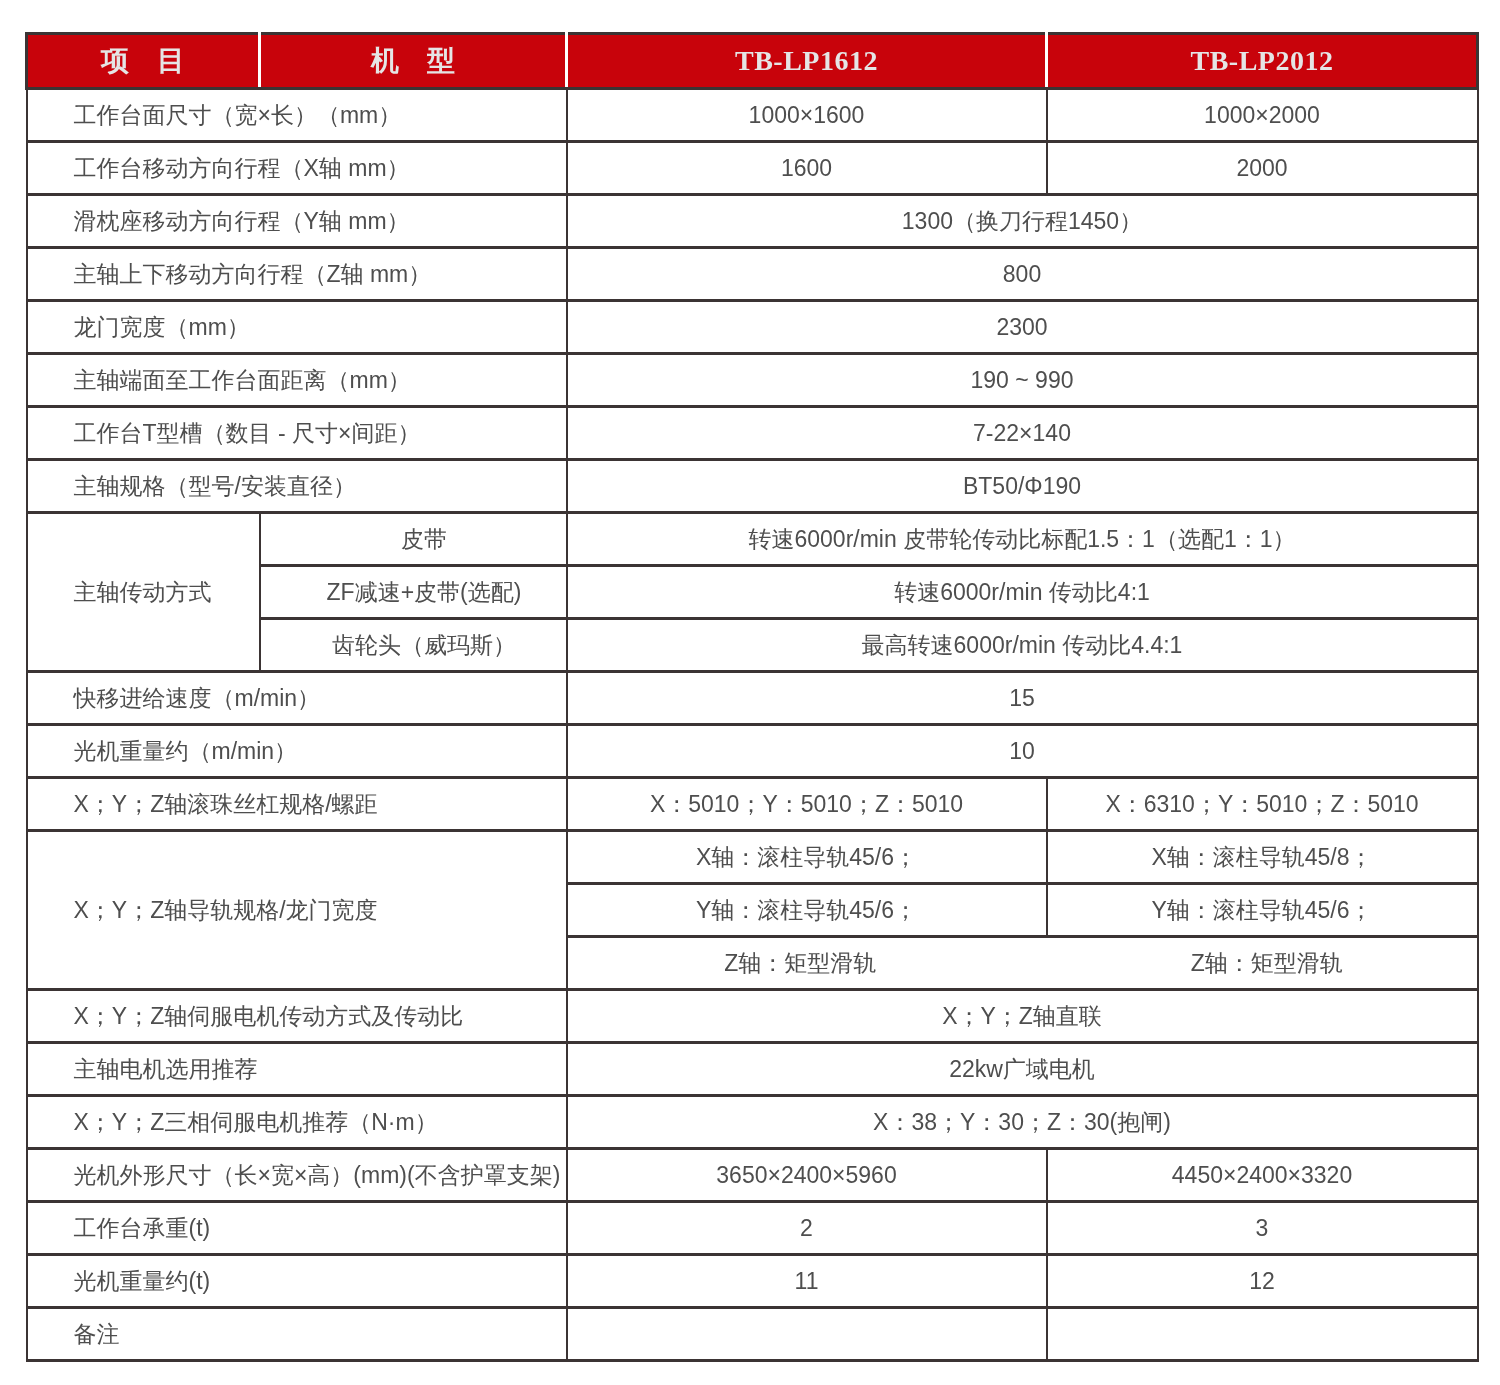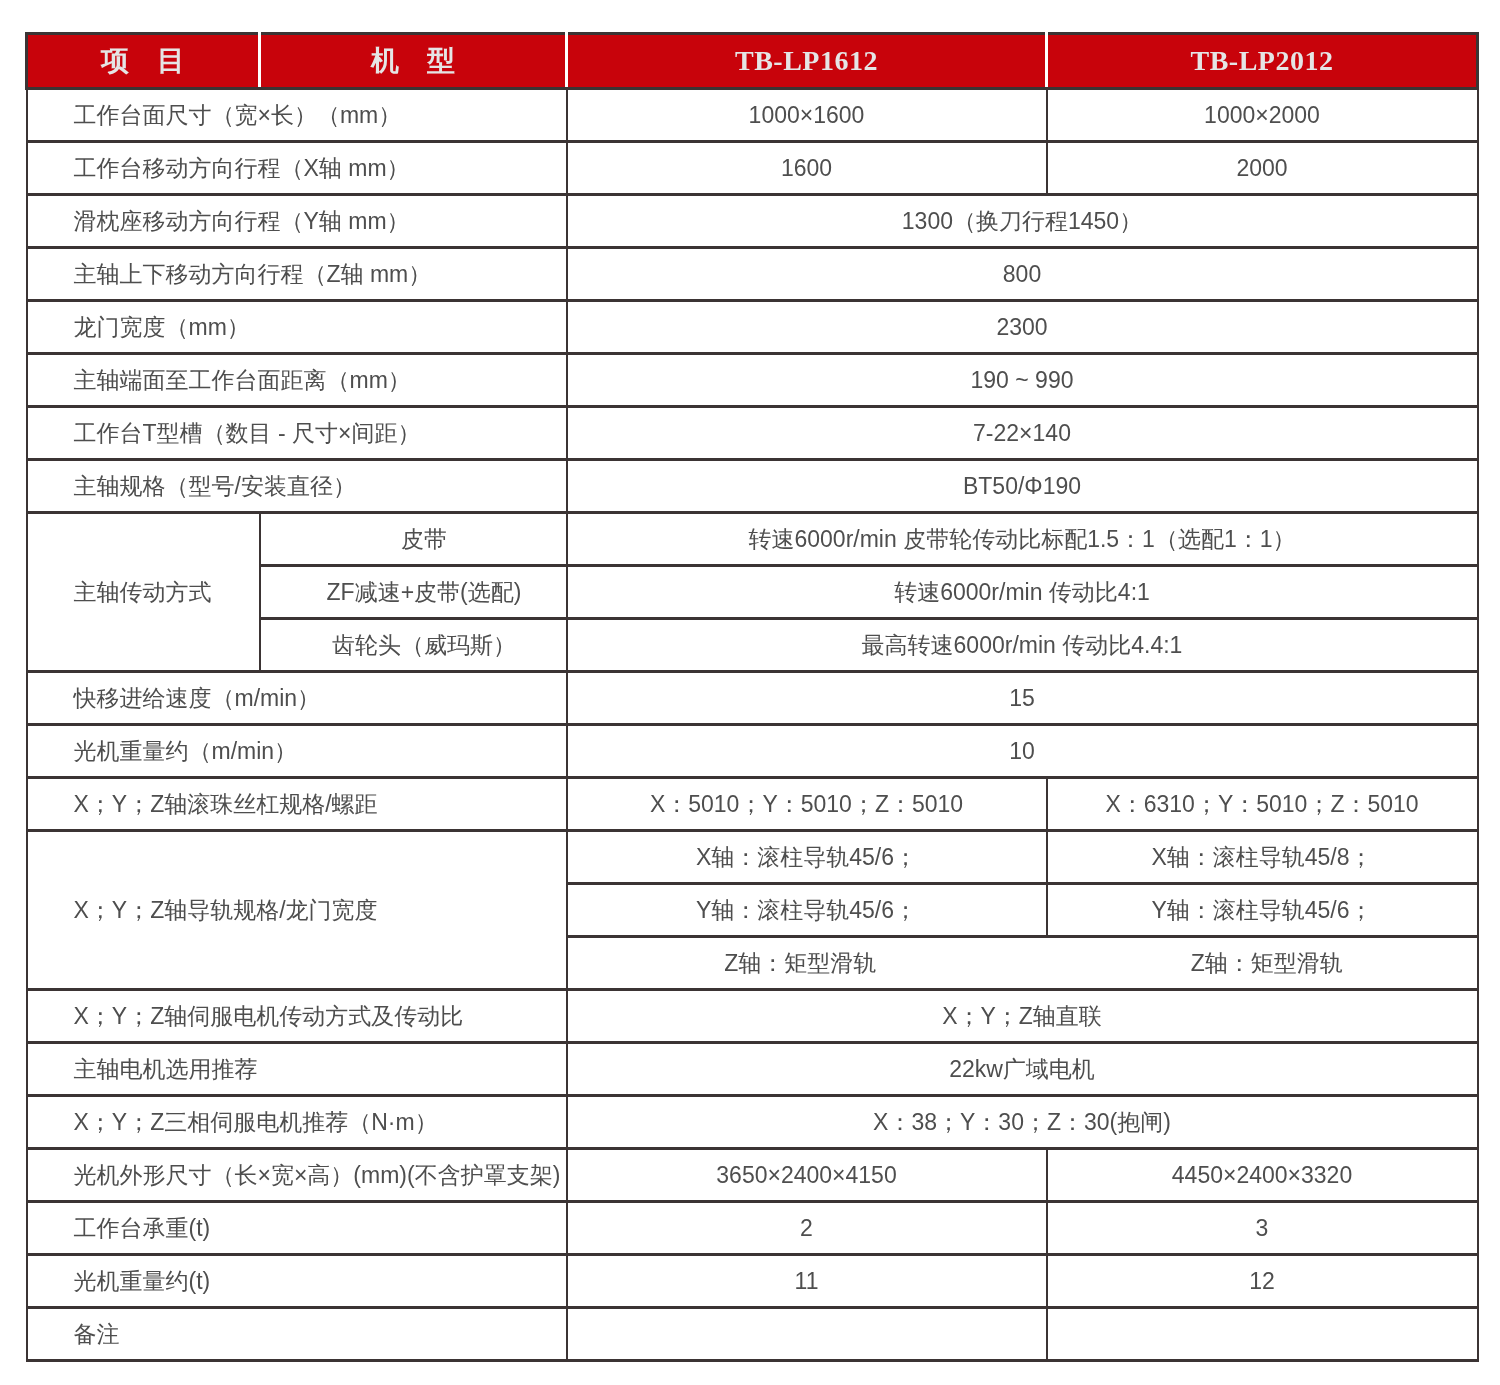--- a/index.html
+++ b/index.html
@@ -150,21 +150,21 @@
     <tr>
       <td class="label" colspan="2">主轴电机选用推荐</td>
       <td class="value" colspan="2">22kw广域电机</td>
     </tr>
     <tr>
       <td class="label" colspan="2">X；Y；Z三相伺服电机推荐（N·m）</td>
       <td class="value" colspan="2">X：38；Y：30；Z：30(抱闸)</td>
     </tr>
     <tr>
       <td class="label" colspan="2">光机外形尺寸（长×宽×高）(mm)(不含护罩支架)</td>
-      <td class="value">3650×2400×4150</td>
+      <td class="value">3650×2400×5960</td>
       <td class="value">4450×2400×3320</td>
     </tr>
     <tr>
       <td class="label" colspan="2">工作台承重(t)</td>
       <td class="value">2</td>
       <td class="value">3</td>
     </tr>
     <tr>
       <td class="label" colspan="2">光机重量约(t)</td>
       <td class="value">11</td>

